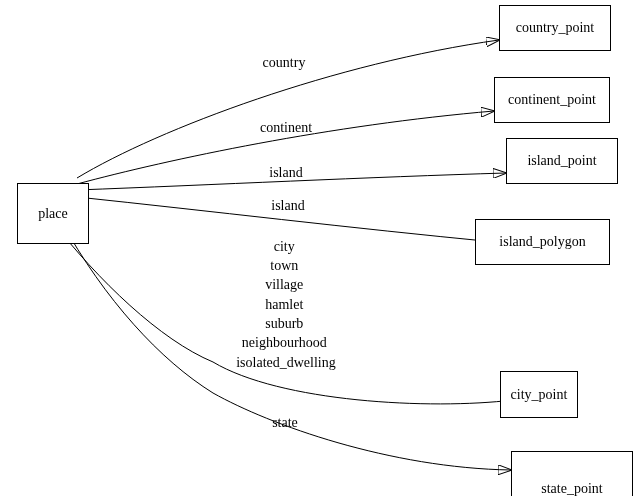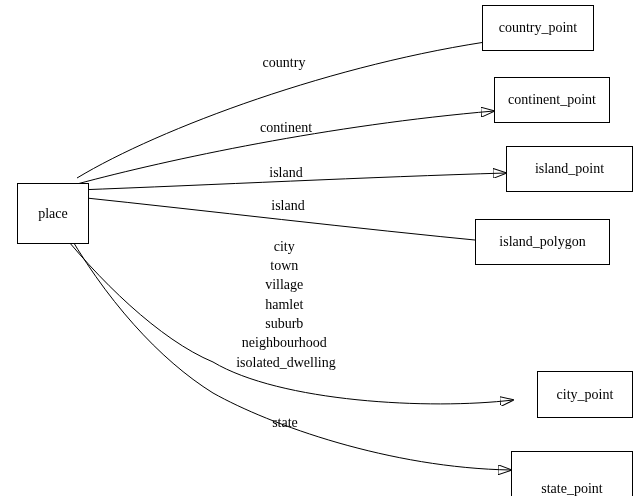--- a/index.html
+++ b/index.html
@@ -33,25 +33,25 @@
     border: 1px solid #000000;
     background: #ffffff;
     color: #000000;
     font-size: 14px;
     display: flex;
     align-items: center;
     justify-content: center;
     white-space: nowrap;
   }
   .n-place          { left: 17px;   top: 175px; width: 72px;  height: 61px; margin-top: 8px; }
-  .n-country-point  { left: 482px; top: 5px;   width: 112px; height: 46px; }
+  .n-country-point  { left: 499px; top: 5px;   width: 112px; height: 46px; }
   .n-continent-point{ left: 494px; top: 77px;  width: 116px; height: 46px; }
-  .n-island-point   { left: 506px; top: 146px; width: 127px; height: 46px; }
+  .n-island-point   { left: 506px; top: 138px; width: 112px; height: 46px; }
   .n-island-polygon { left: 475px; top: 219px; width: 135px; height: 46px; }
-  .n-city-point     { left: 537px; top: 371px; width: 96px;  height: 47px; }
+  .n-city-point     { left: 500px; top: 371px; width: 78px;  height: 47px; }
   .n-state-point    { left: 511px; top: 451px; width: 122px; height: 47px; align-items: flex-end; }
 </style>
 </head>
 <body>
 
 <div class="canvas">
 
   <svg class="edge-layer" width="635" height="496" viewBox="0 0 635 496" xmlns="http://www.w3.org/2000/svg">
     <defs>
       <marker id="arrow" viewBox="0 0 14 10" markerUnits="userSpaceOnUse" markerWidth="14" markerHeight="10" refX="13" refY="5" orient="auto">

